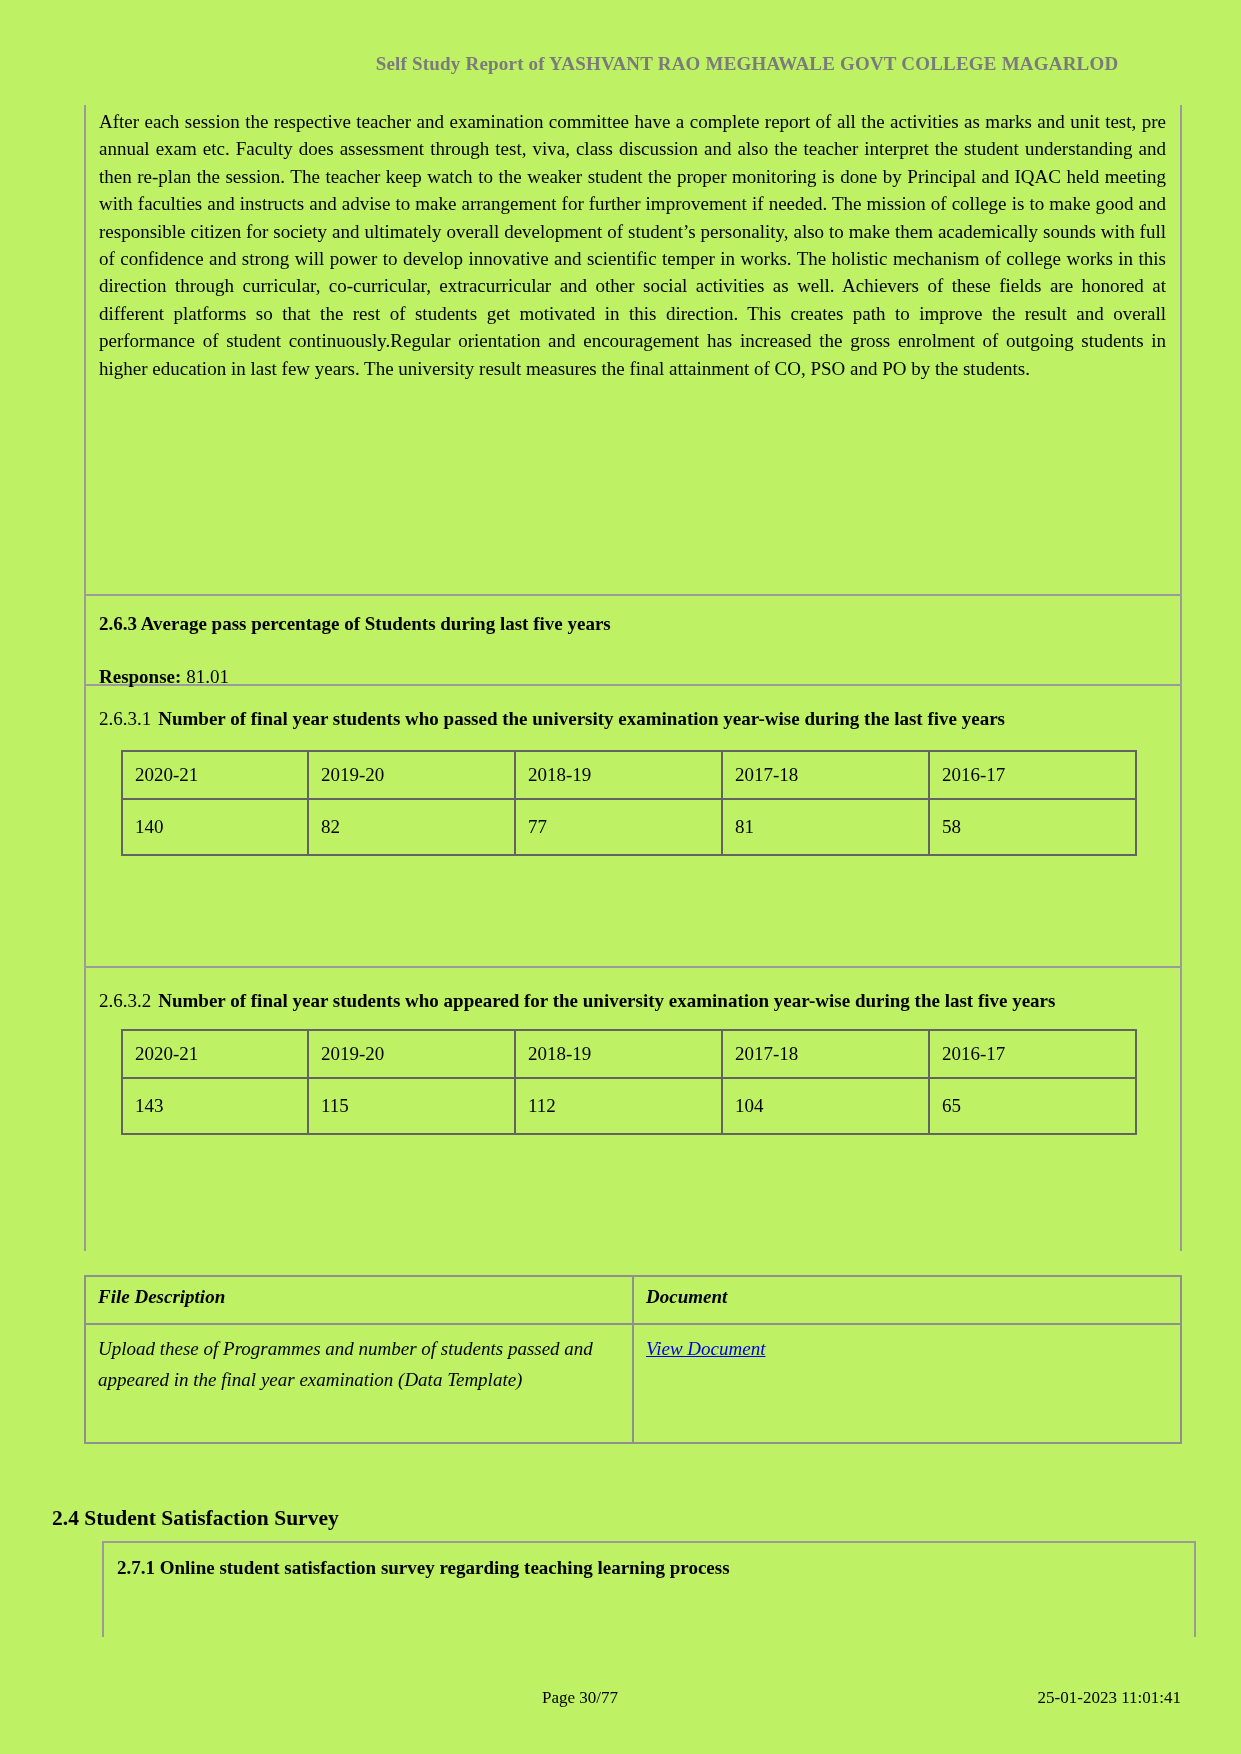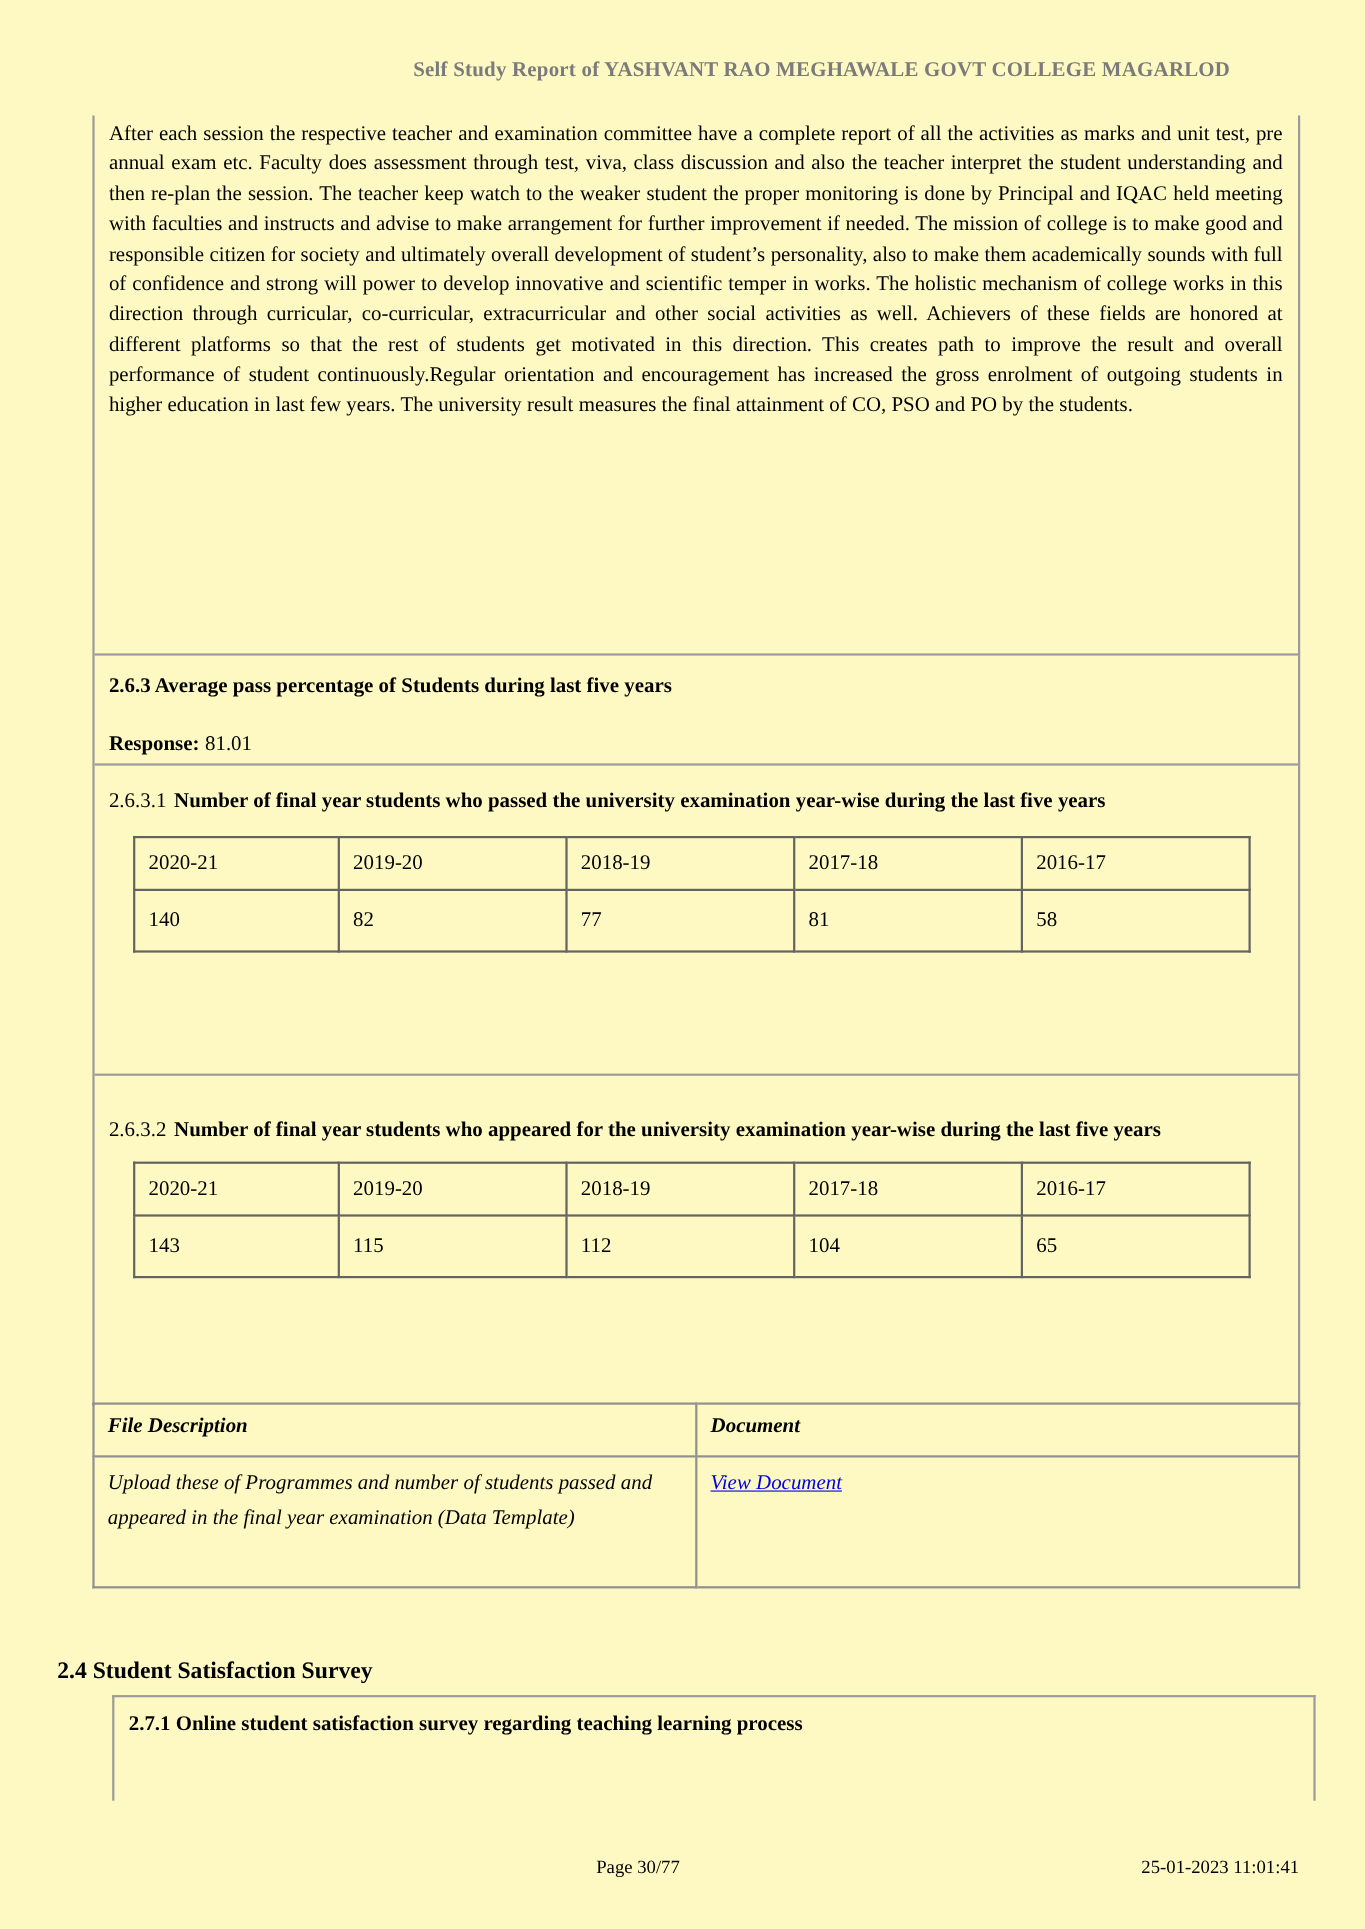--- a/index.html
+++ b/index.html
@@ -1,40 +1,40 @@
 <!DOCTYPE html>
 <html><head>
 <meta charset="utf-8">
 <style>
   html,body{margin:0;padding:0;background:#e8e8e8;}
   #page{
     position:relative;
     width:1241px;height:1754px;
-    background:#fef9c3;
+    background:#bef264;
     margin:0 auto;
     font-family:"Liberation Serif", serif;
     color:#000;
     overflow:hidden;
   }
   
   #doc-title{
     position:absolute;top:53px;left:338px;width:818px;
     text-align:center;font-size:19px;font-weight:bold;color:#7b7b7b;
     white-space:nowrap;letter-spacing:0.2px;
   }
   
   #main-stack{
     position:absolute;left:84px;top:105px;width:1094px;
     border-left:2px solid #9b9b9b;border-right:2px solid #9b9b9b;
   }
   .sec{box-sizing:border-box;border-bottom:2px solid #9b9b9b;}
   .sec-overview{height:491px;}
-  .sec-263{height:100px;padding:17px 14px 0 13px;}
+  .sec-263{height:90px;padding:17px 14px 0 13px;}
   .sec-2631{height:282px;padding:13px 14px 0 13px;}
-  .sec-2632{height:283px;padding:13px 14px 0 13px;border-bottom:none;margin-top:17px;}
+  .sec-2632{height:283px;padding:13px 14px 0 13px;border-bottom:none;}
   .para{
     margin:0;padding:3px 14px 0 13px;
     font-size:19px;line-height:27.4px;text-align:justify;
   }
   .h-bold{font-size:19px;font-weight:bold;margin:0;}
   .response-line{margin-top:31px;font-size:19px;}
   .response-line b{margin-right:5px;}
   .sub-heading{font-size:19px;line-height:40px;margin:0;}
   .sec-num{font-weight:normal;margin-right:7px;}
   .data-table{

